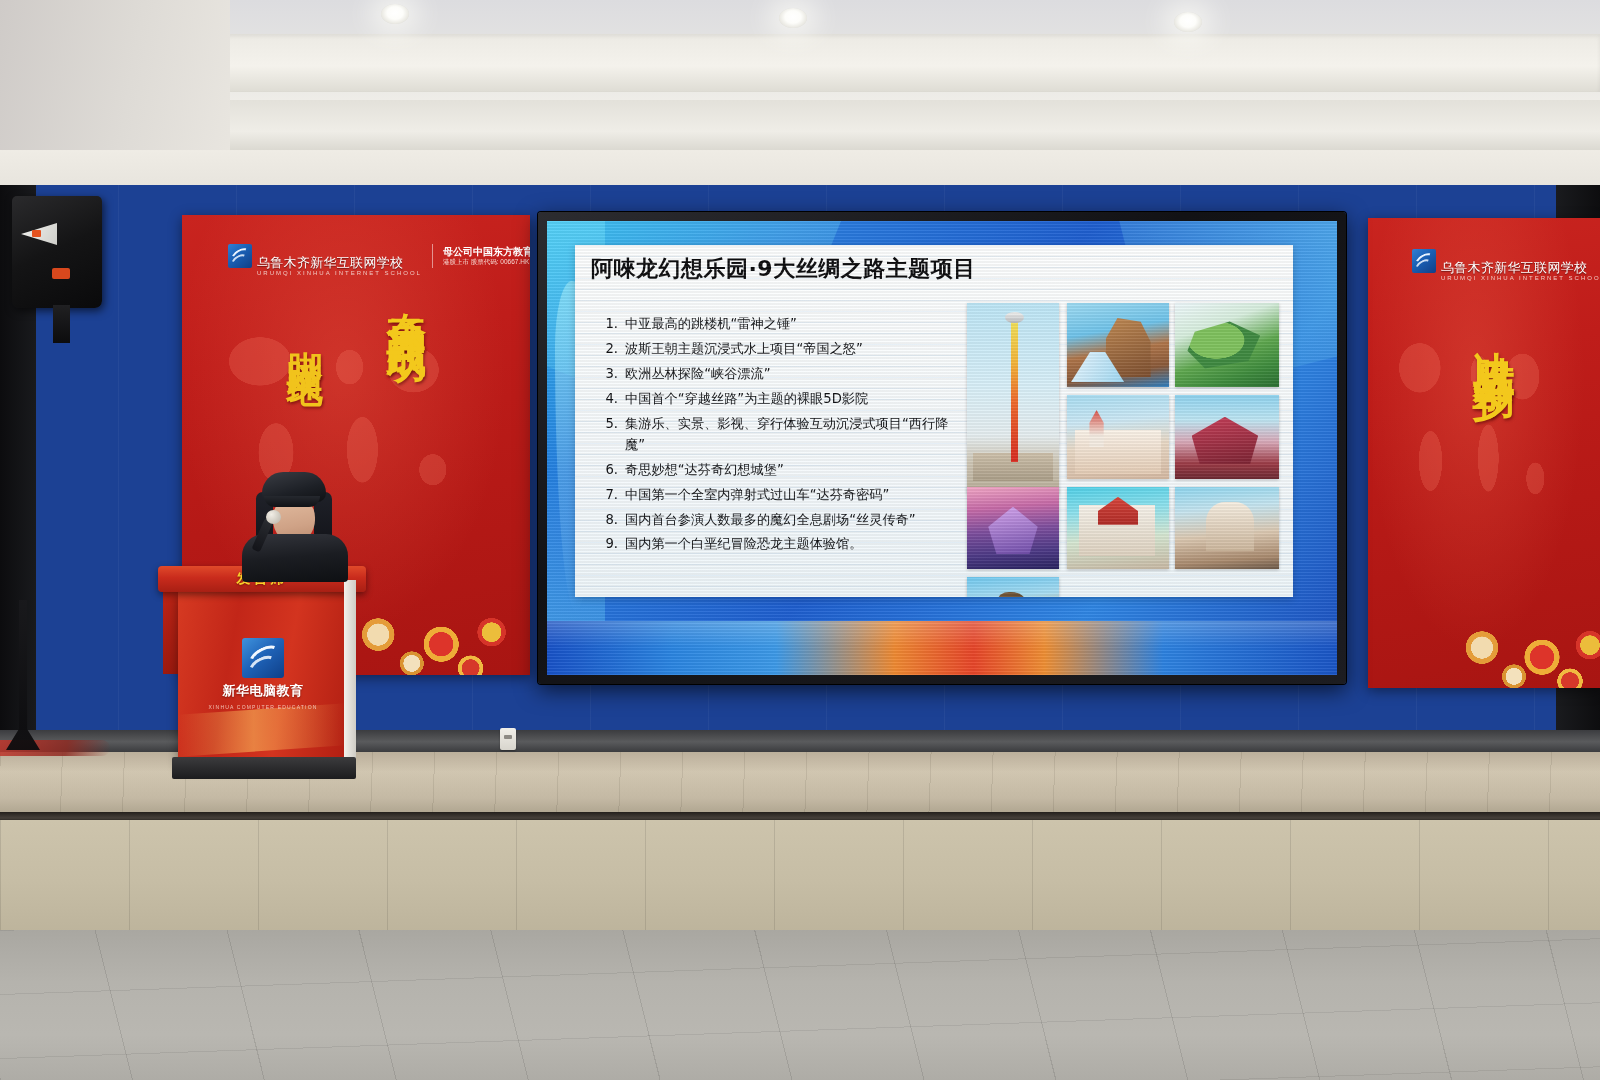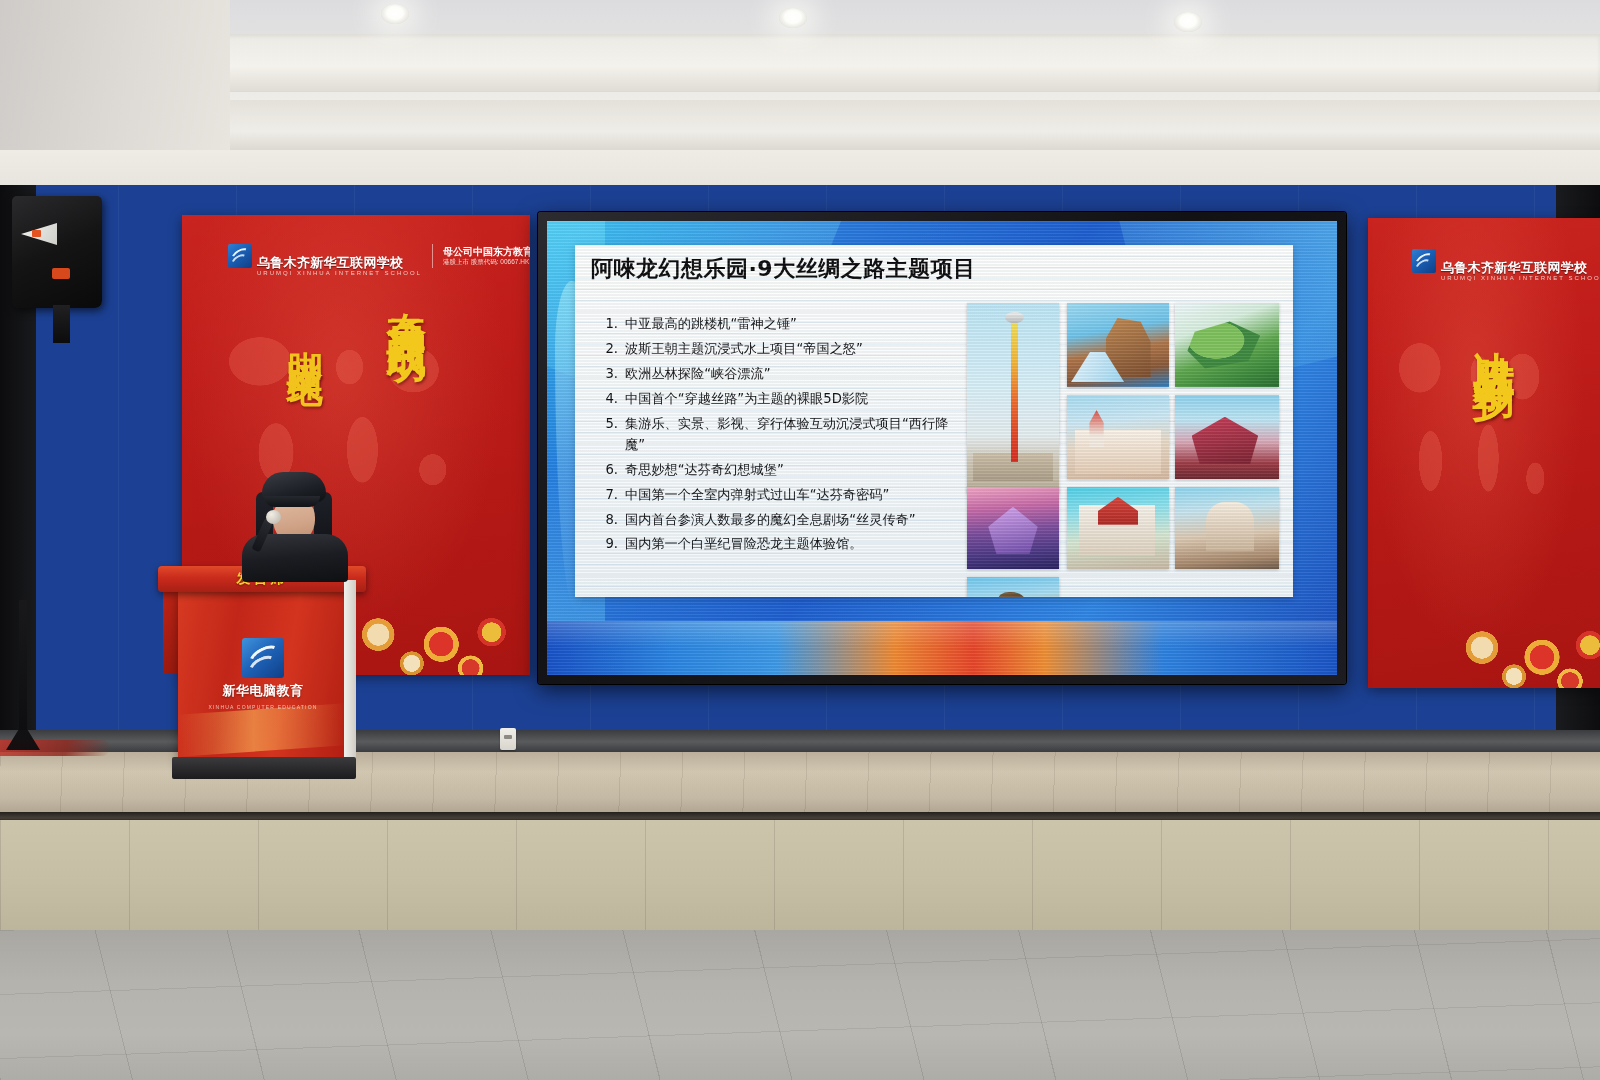--- a/index.html
+++ b/index.html
@@ -74,21 +74,21 @@
       radial-gradient(ellipse 7% 9% at 74% 62%,#ff8a72 0 60%,rgba(0,0,0,0) 61%);}
   .banner-logo-row{position:absolute;display:flex;align-items:center;gap:5px;}
   .logo-mark{width:24px;height:24px;flex:none;border-radius:2px;
     background:linear-gradient(140deg,#2f7fd4 0%,#1a5fb4 45%,#103f86 100%);
     position:relative;overflow:hidden;}
   .logo-mark:before,.logo-mark:after{content:"";position:absolute;left:3px;
     border-radius:50%;border:2px solid #eaf4ff;border-color:#eaf4ff transparent transparent transparent;
     transform:rotate(-28deg);}
   .logo-mark:before{top:5px;width:17px;height:11px;}
   .logo-mark:after{top:11px;width:15px;height:10px;opacity:.85;}
-  .logo-cn{color:#ffffff;font-weight:bold;font-size:13px;letter-spacing:.3px;line-height:1.05;
+  .logo-cn{color:#ffffff;font-weight:normal;font-size:13px;letter-spacing:.3px;line-height:1.05;
     text-shadow:0 1px 1px rgba(0,0,0,.5);white-space:nowrap;margin-top:21px;}
   .logo-en{color:#f0c8c2;font-size:6px;letter-spacing:2px;white-space:nowrap;line-height:1.3;}
   .logo-divider{width:1px;height:24px;background:rgba(255,255,255,.5);margin:0 5px;}
   .logo-sub-cn{color:#ffffff;font-size:10px;font-weight:bold;white-space:nowrap;line-height:1.2;}
   .logo-sub-en{color:#f6d8d2;font-size:6.5px;white-space:nowrap;line-height:1.3;}
   .vtext{position:absolute;writing-mode:vertical-rl;text-orientation:upright;
     color:#f3c81c;font-weight:bold;letter-spacing:6px;line-height:1.02;
     text-shadow:1px 2px 3px rgba(90,10,5,.55);white-space:nowrap;}
   .peony{position:absolute;bottom:-10px;height:120px;opacity:.95;
     background:

